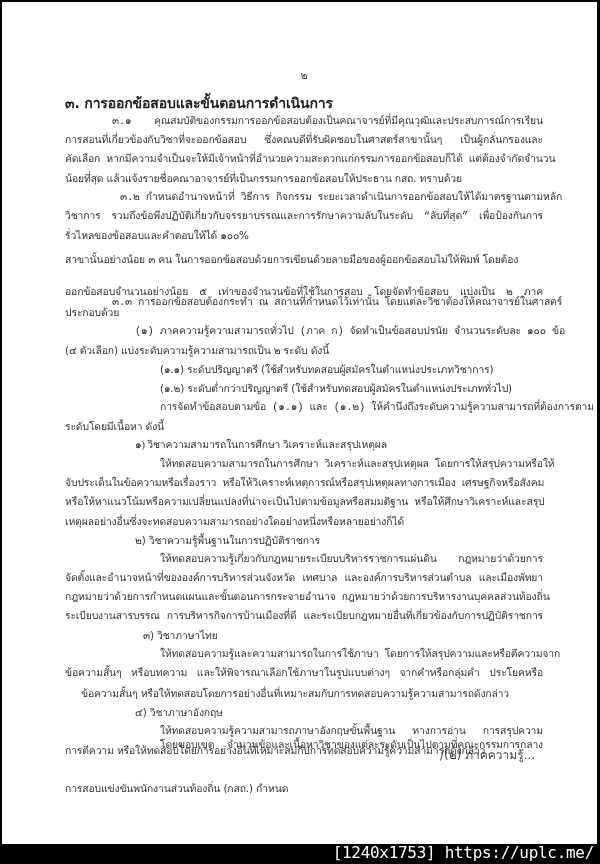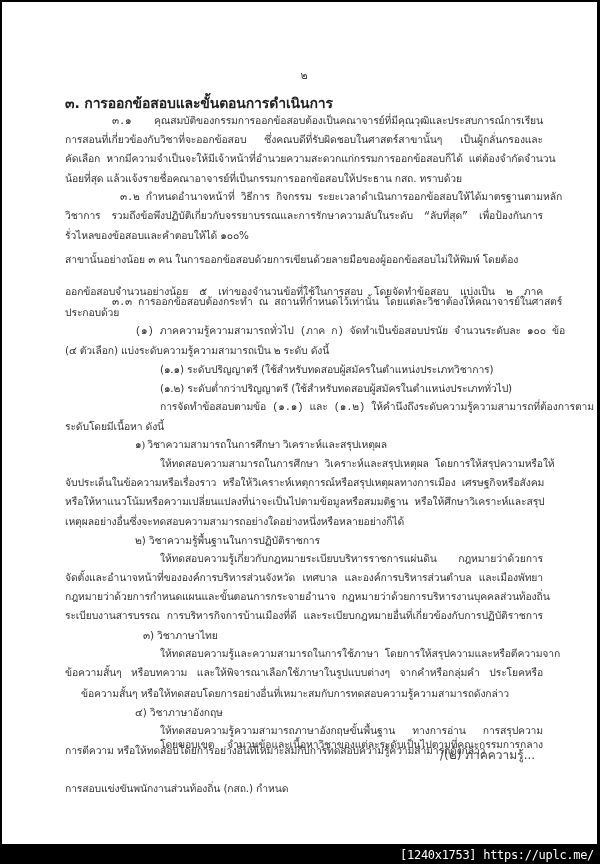--- a/index.html
+++ b/index.html
@@ -25,21 +25,21 @@
       position: absolute; left: 0; white-space: nowrap; line-height: 14px;
       height: 14px; overflow: visible;
     }
     .justify { width: 478px; text-align: justify; text-align-last: justify; font-family: Liberation Mono, monospace; }
     .heading { font-weight: bold; color: #222; font-size: 14px; }
     .footer-next {
       position: absolute; left: 438px; top: 743px; font-size: 12px; color: #444; white-space: nowrap;
     }
     .watermark {
       position: absolute; right: 6px; bottom: 2px; color: #fff;
-      font-family: "DejaVu Sans Mono", monospace; font-size: 12px; letter-spacing: -0.3px;
+      font-family: "DejaVu Sans Mono", monospace; font-size: 16px; letter-spacing: -0.3px;
     }
   </style>
 </head>
 <body>
 
 <div class="page">
   <div class="page-inner">
     <div class="page-num">๒</div>
     <div class="line heading" style="top:94px">๓. การออกข้อสอบและขั้นตอนการดำเนินการ</div>
     <div id="lines">

